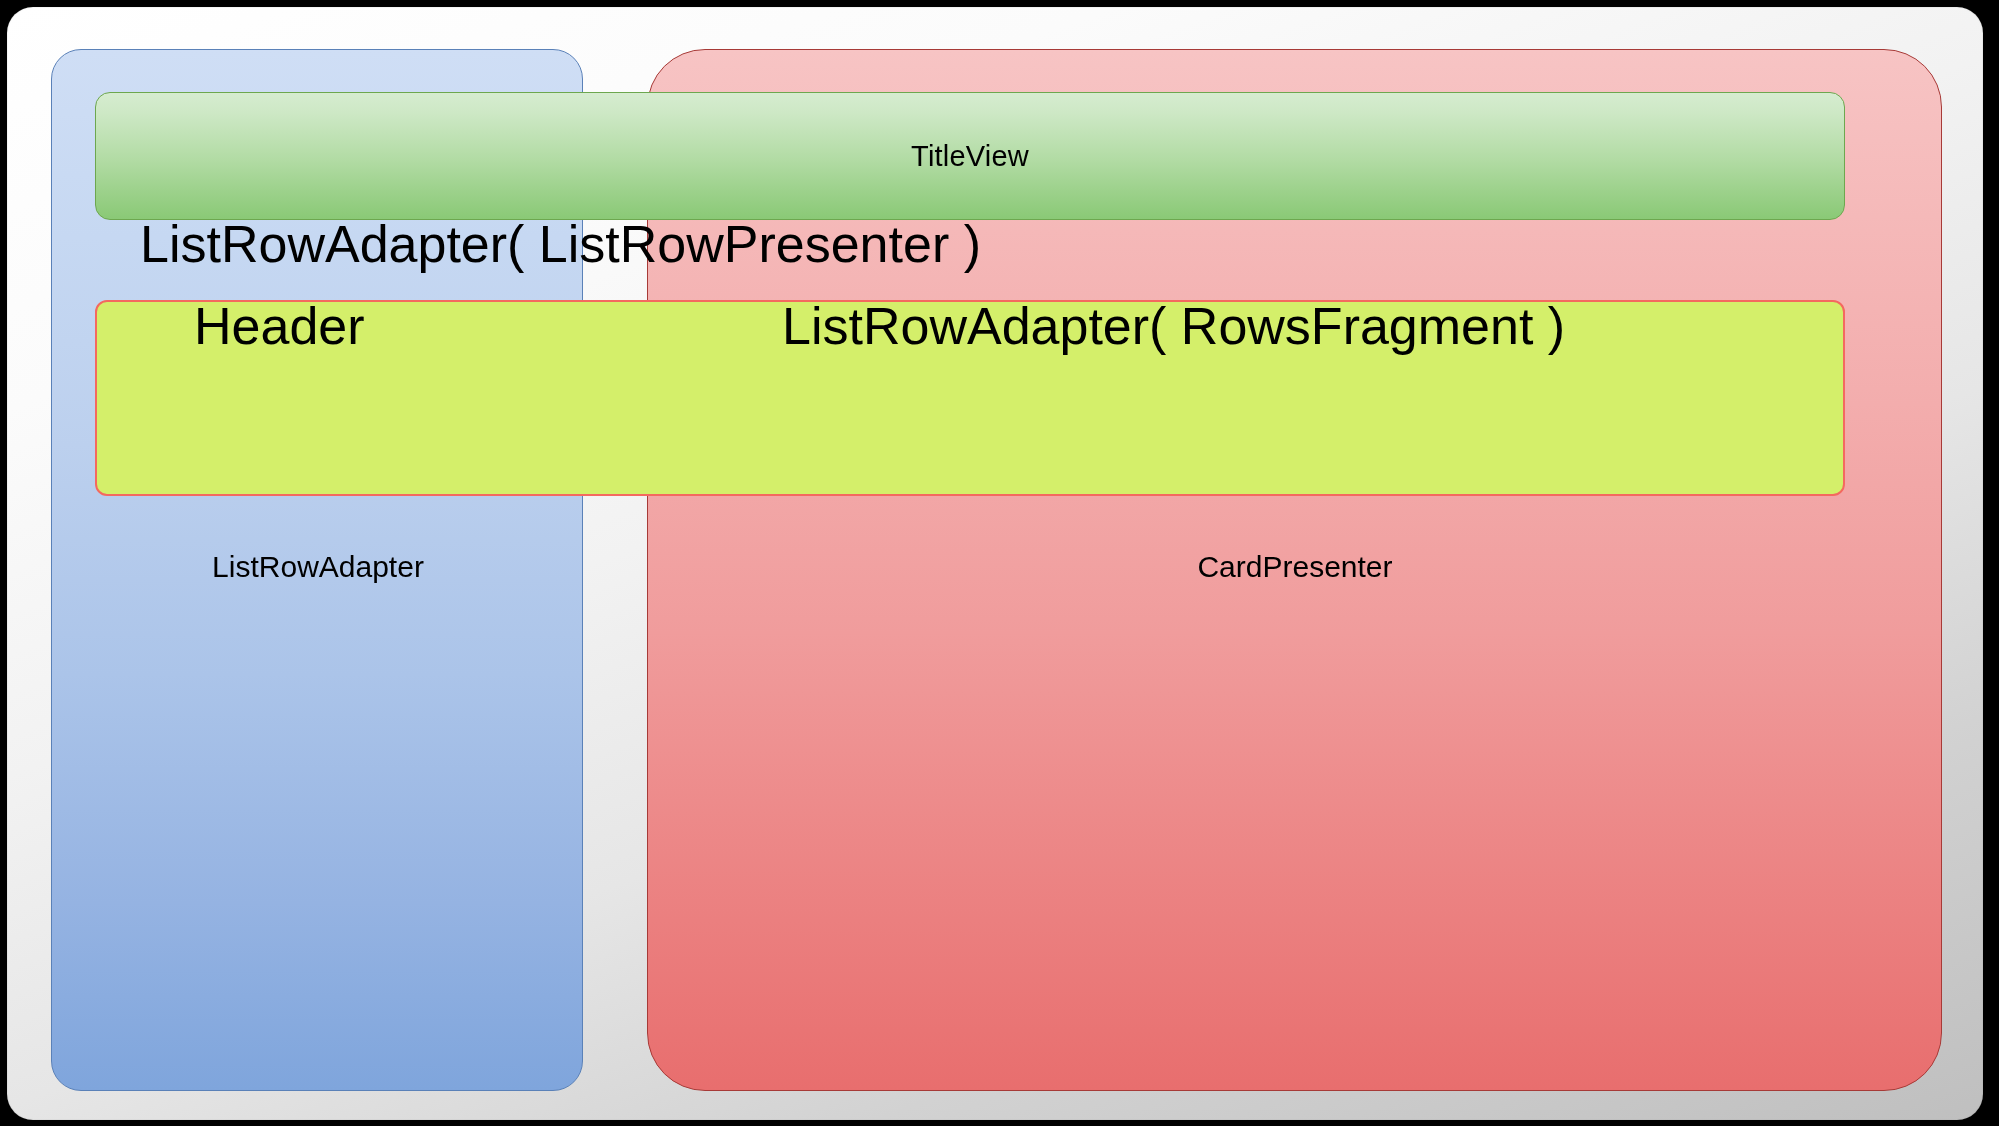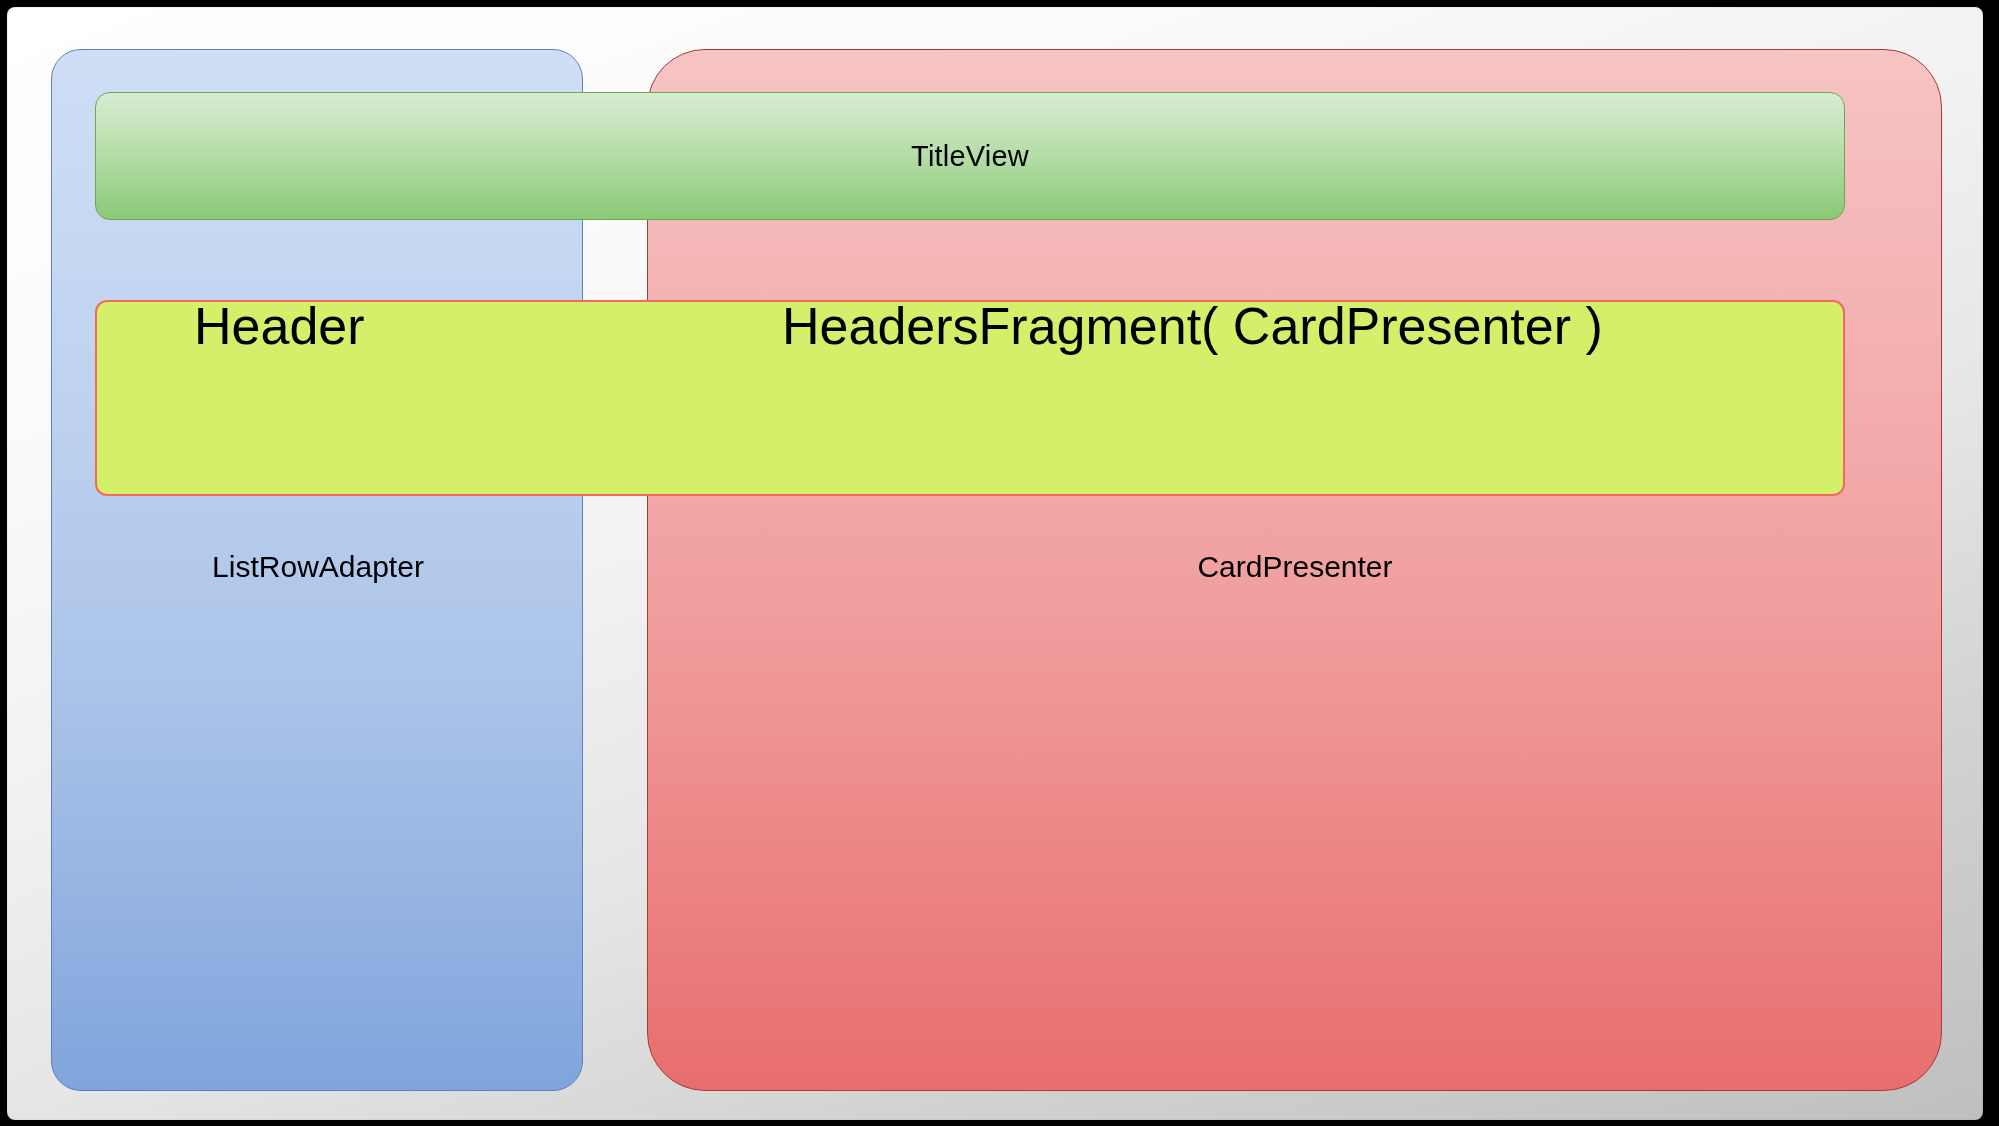--- a/index.html
+++ b/index.html
@@ -22,21 +22,21 @@
     background: #000000;
   }
 
   
   .outer-panel {
     position: absolute;
     left: 7px;
     top: 7px;
     width: 1976px;
     height: 1113px;
-    border-radius: 8px;
+    border-radius: 26px;
     background: linear-gradient(160deg,
                 #ffffff 0%,
                 #fbfbfb 22%,
                 #f2f2f2 42%,
                 #e6e6e6 60%,
                 #d2d2d2 78%,
                 #bfbfbf 100%);
     box-shadow: inset 0 0 1px rgba(120,120,120,0.7);
   }
 
@@ -175,23 +175,24 @@
     <div class="headers-panel"></div>
 
     <div class="rows-panel"></div>
 
     <div class="title-view">
       <span class="title-view-label">TitleView</span>
     </div>
 
     <div class="listrow-box"></div>
 
+    <div class="label lbl-listrow-presenter">ListRowAdapter( ListRowPresenter )</div>
 
     <div class="label lbl-header">Header</div>
 
-    <div class="label lbl-card-presenter">HeadersFragment( CardPresenter )</div>
+    <div class="label lbl-card-presenter">ListRowAdapter( RowsFragment )</div>
 
     <div class="label lbl-headers-fragment">ListRowAdapter</div>
 
     <div class="label lbl-rows-fragment">CardPresenter</div>
 
   </div>
 </div>
 
 </body></html>

